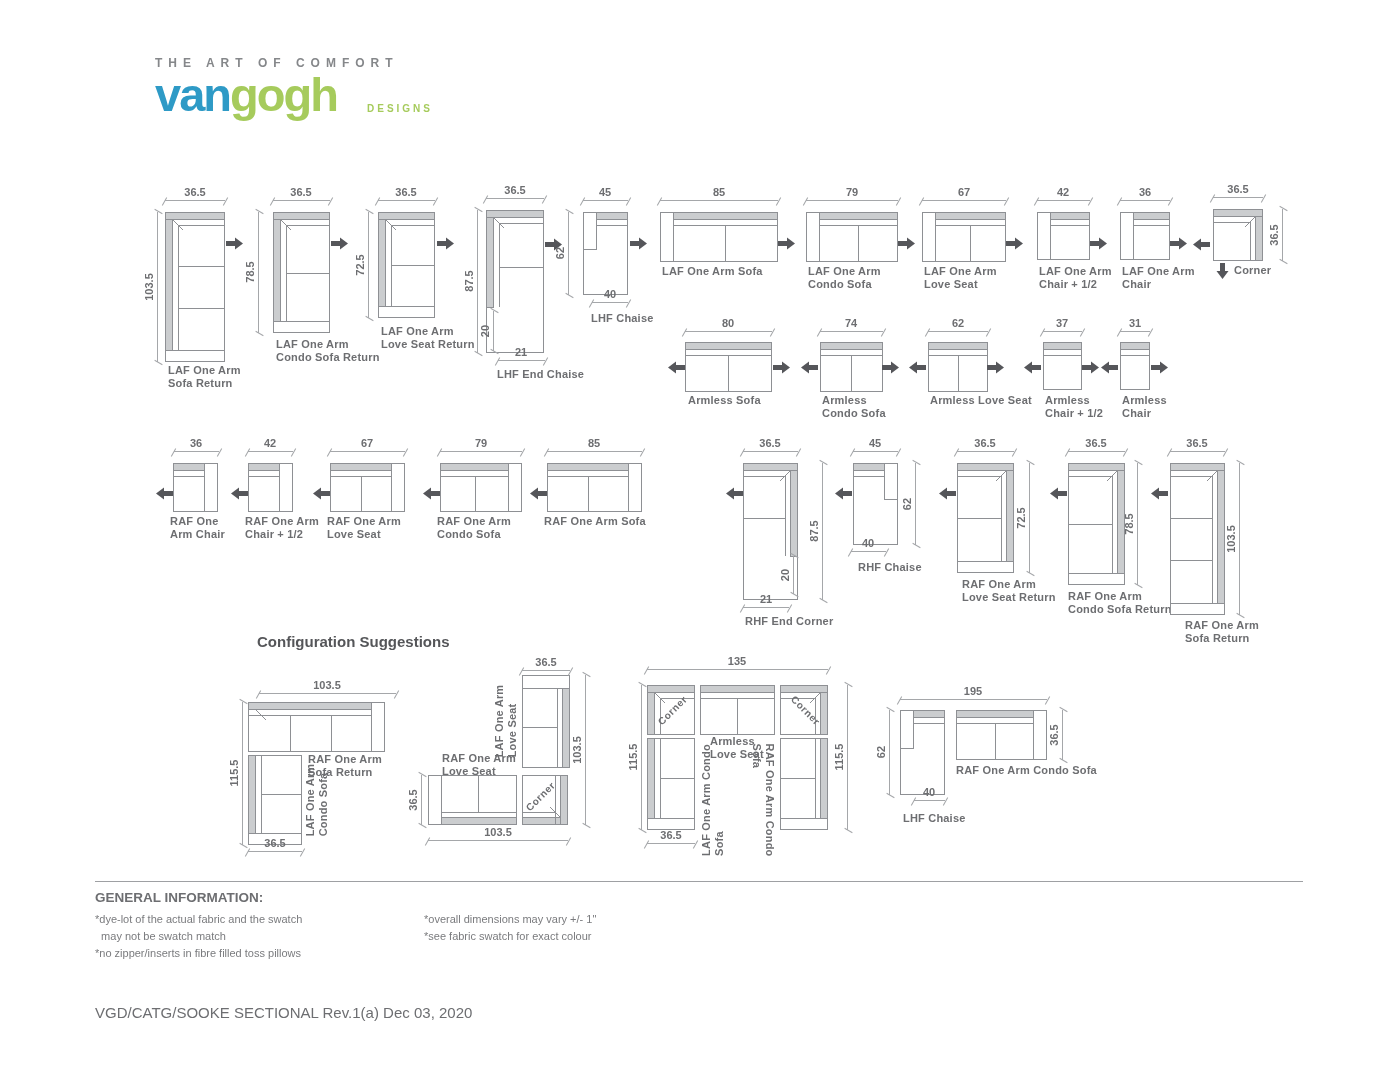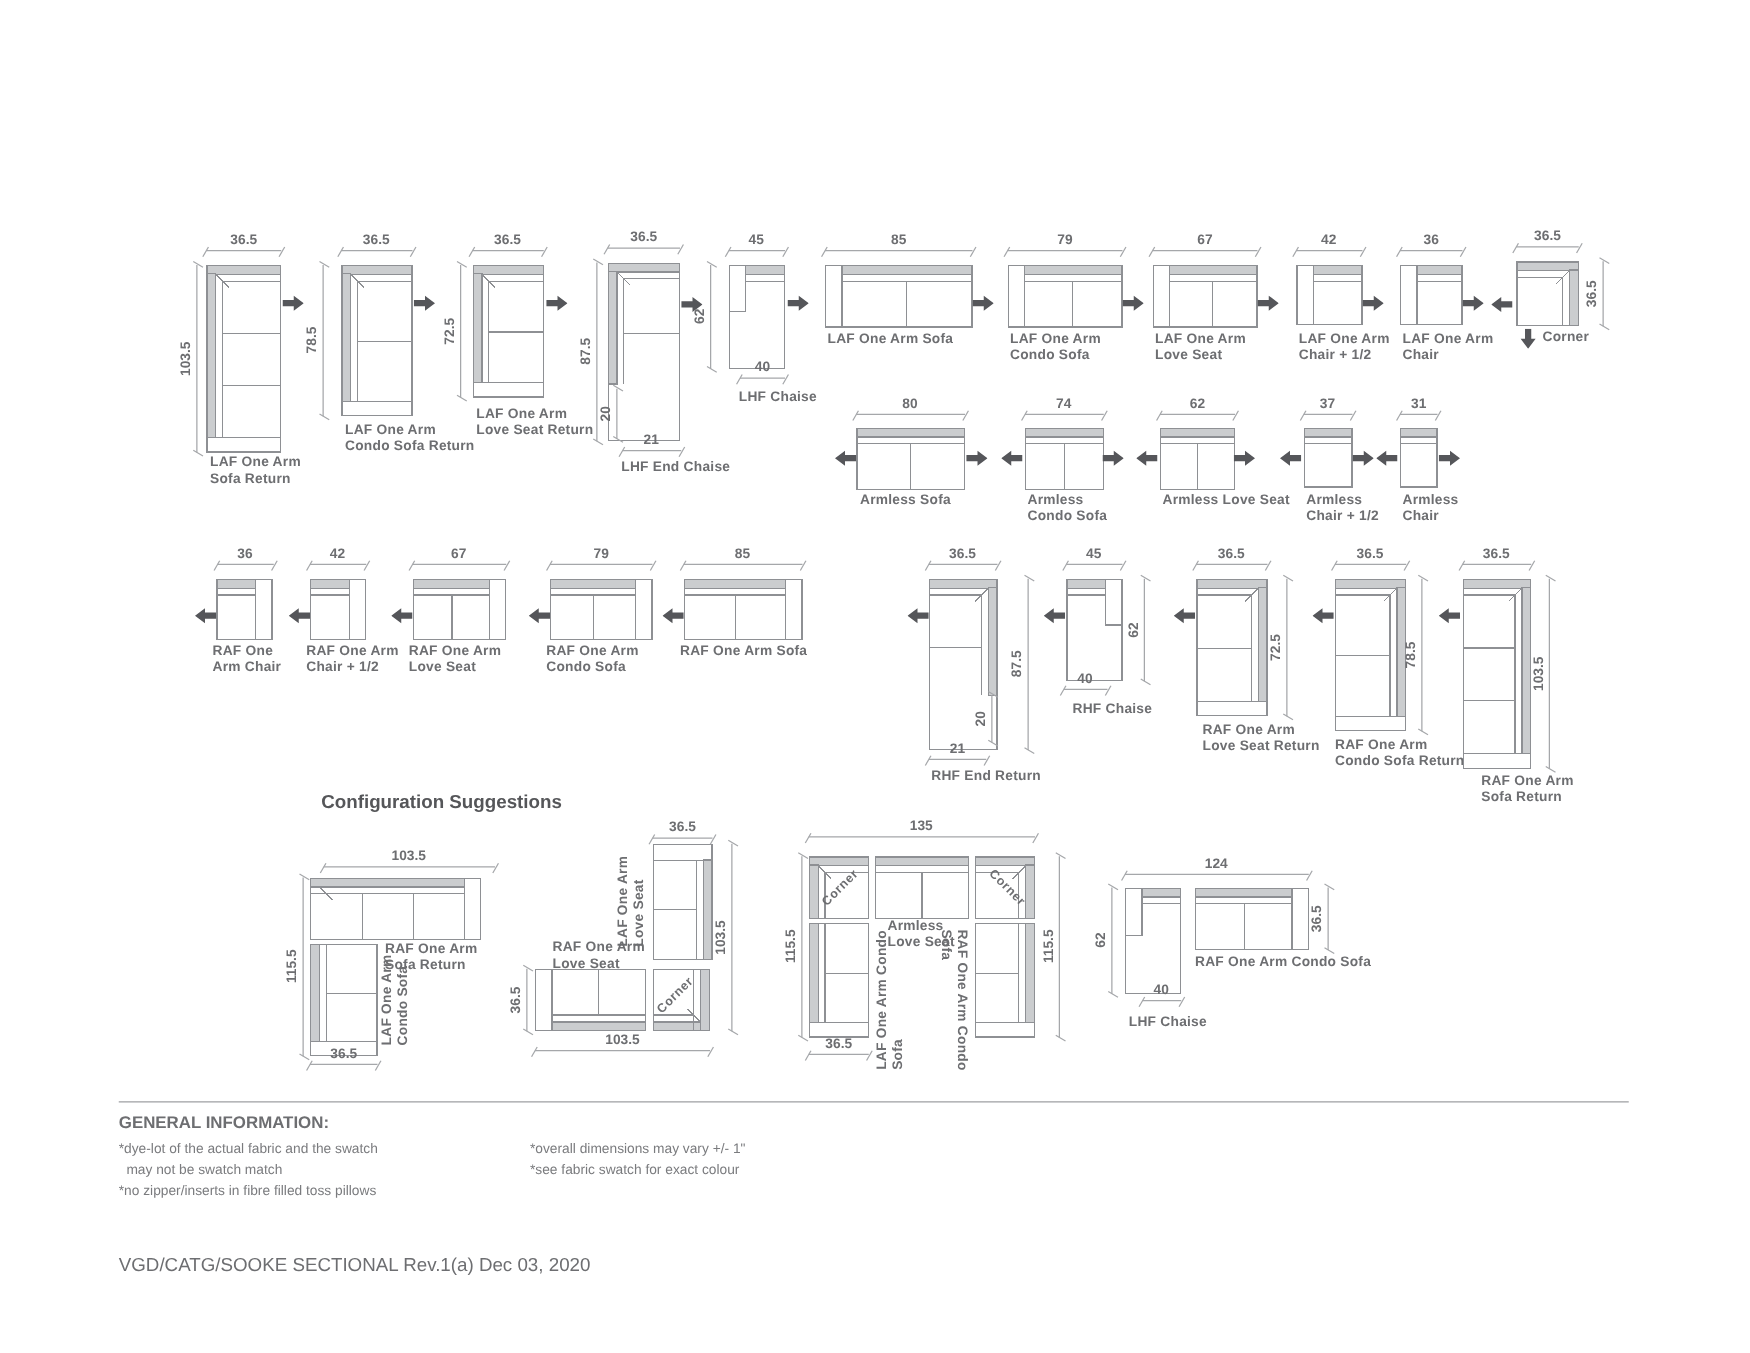--- a/index.html
+++ b/index.html
@@ -34,20 +34,25 @@
   .gi-col div{white-space:pre}
   .gi-left{left:95px}
   .gi-right{left:424px}
   .footer{position:absolute;left:95px;top:1004px;font-size:15px;color:#6D6E71;white-space:nowrap}
 </style>
 </head>
 <body>
 
 <div class="stage">
 
+  <div class="logo">
+    <div class="logo-tagline">THE ART OF COMFORT</div>
+    <div class="logo-brand"><span class="logo-van">van</span><span class="logo-gogh">gogh</span></div>
+    <div class="logo-designs">DESIGNS</div>
+  </div>
 
 
   <div id="diagram">
       <svg width="60" height="150" style="position: absolute; left: 165px; top: 212px; overflow: visible;">
         <rect x="0.5" y="0.5" width="59" height="149" fill="#fff" stroke="#8E9094" stroke-width="1" shape-rendering="crispEdges"></rect>
         <rect x="0.5" y="0.5" width="59" height="7" fill="#CBCDCF" stroke="#8E9094" stroke-width="1" shape-rendering="crispEdges"></rect>
         <rect x="0.5" y="7" width="7" height="131" fill="#CBCDCF" stroke="#8E9094" stroke-width="1" shape-rendering="crispEdges"></rect>
         <line x1="13" y1="13" x2="59" y2="13" stroke="#8E9094" stroke-width="1" shape-rendering="crispEdges"></line>
         <line x1="13" y1="13" x2="13" y2="138" stroke="#8E9094" stroke-width="1" shape-rendering="crispEdges"></line>
         <line x1="1" y1="138" x2="59" y2="138" stroke="#8E9094" stroke-width="1" shape-rendering="crispEdges"></line>
@@ -412,21 +417,21 @@
       </div>
       <div class="dim-v" style="left: 822px; top: 462.5px; height: 137px;">
         <span class="t">87.5</span>
       </div>
       <div class="dim-v" style="left: 793px; top: 556px; height: 38px;">
         <span class="t">20</span>
       </div>
       <div class="dim-h" style="left: 743px; top: 607px; width: 46px;">
         <span class="t">21</span>
       </div>
-      <div class="lbl" style="left: 745px; top: 615px;">RHF End Return</div>
+      <div class="lbl" style="left: 745px; top: 615px;">RHF End Corner</div>
       <div class="arrow" style="left: 726px; top: 486px;"><svg width="17" height="13">
           <path d="M17,4 L8,4 L8,0.5 L0,6.5 L8,12.5 L8,9 L17,9 Z" fill="#55565A"></path>
         </svg></div>
       <svg width="45" height="82" style="position: absolute; left: 853px; top: 463px; overflow: visible;">
         <rect x="0.5" y="0.5" width="44" height="81" fill="#fff" stroke="#8E9094" stroke-width="1" shape-rendering="crispEdges"></rect>
         <rect x="0.5" y="0.5" width="31.5" height="7" fill="#CBCDCF" stroke="#8E9094" stroke-width="1" shape-rendering="crispEdges"></rect>
         <rect x="31.5" y="0.5" width="13" height="36.4" fill="#fff" stroke="#8E9094" stroke-width="1" shape-rendering="crispEdges"></rect>
         <line x1="1" y1="13" x2="32" y2="13" stroke="#8E9094" stroke-width="1" shape-rendering="crispEdges"></line>
       </svg>
       <div class="dim-h" style="left: 852.5px; top: 451px; width: 45px;">
@@ -630,21 +635,21 @@
       </svg>
       <div class="lbl" style="left: 763px; top: 800px; transform: translate(-50%, -50%) rotate(90deg);">RAF One Arm Condo
 Sofa</div>
       <svg width="45" height="85" style="position: absolute; left: 900px; top: 710px; overflow: visible;">
         <rect x="0.5" y="0.5" width="44" height="84" fill="#fff" stroke="#8E9094" stroke-width="1" shape-rendering="crispEdges"></rect>
         <rect x="13" y="0.5" width="31.5" height="7" fill="#CBCDCF" stroke="#8E9094" stroke-width="1" shape-rendering="crispEdges"></rect>
         <rect x="0.5" y="0.5" width="13" height="37.75" fill="#fff" stroke="#8E9094" stroke-width="1" shape-rendering="crispEdges"></rect>
         <line x1="13" y1="13" x2="44" y2="13" stroke="#8E9094" stroke-width="1" shape-rendering="crispEdges"></line>
       </svg>
       <div class="dim-h" style="left: 899.5px; top: 699px; width: 147px;">
-        <span class="t">124</span>
+        <span class="t">195</span>
       </div>
       <div class="dim-v" style="left: 889px; top: 709.5px; height: 85px;">
         <span class="t">62</span>
       </div>
       <div class="dim-h" style="left: 913.5px; top: 800px; width: 31px;">
         <span class="t">40</span>
       </div>
       <div class="lbl" style="left: 903px; top: 812px;">LHF Chaise</div>
       <svg width="91" height="50" style="position: absolute; left: 956px; top: 710px; overflow: visible;">
         <rect x="0.5" y="0.5" width="90" height="49" fill="#fff" stroke="#8E9094" stroke-width="1" shape-rendering="crispEdges"></rect>

